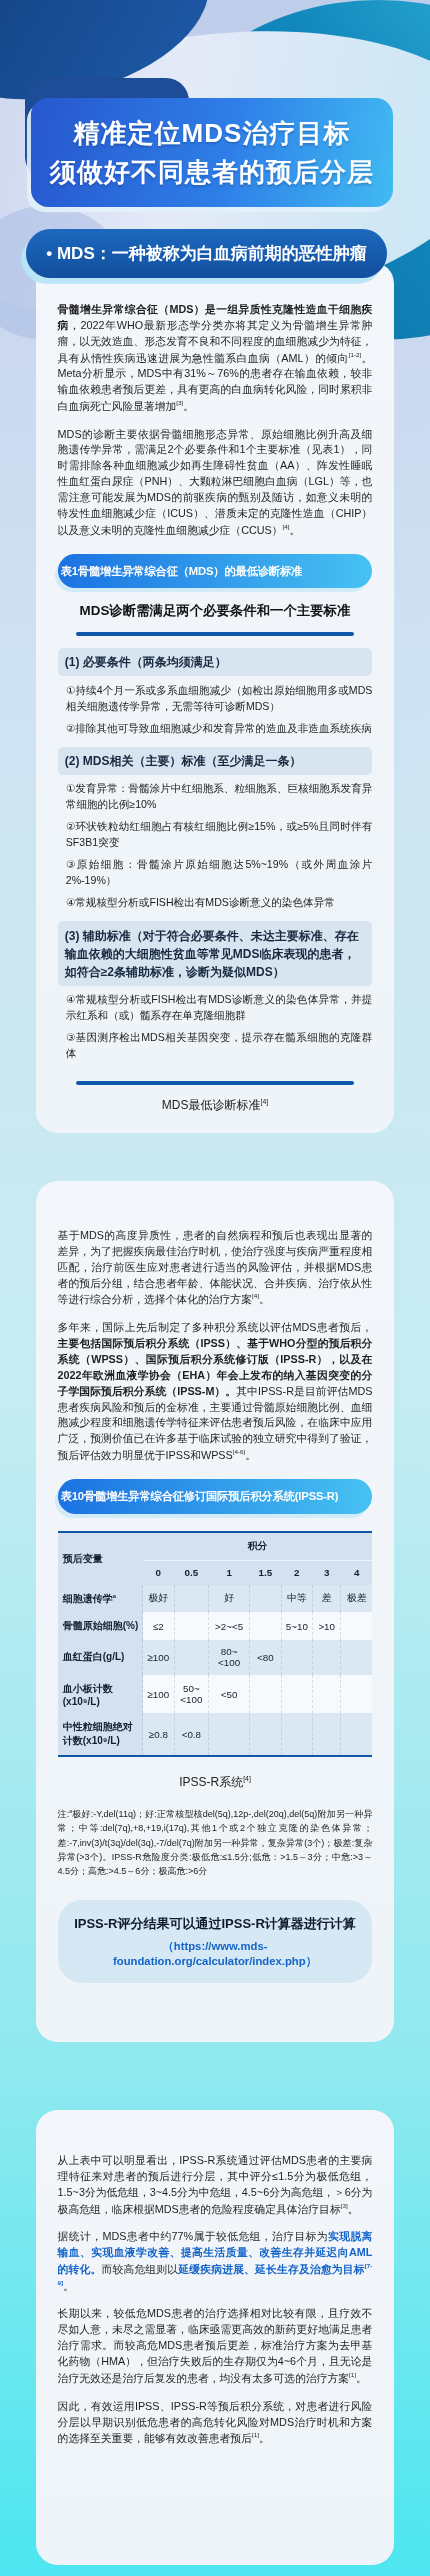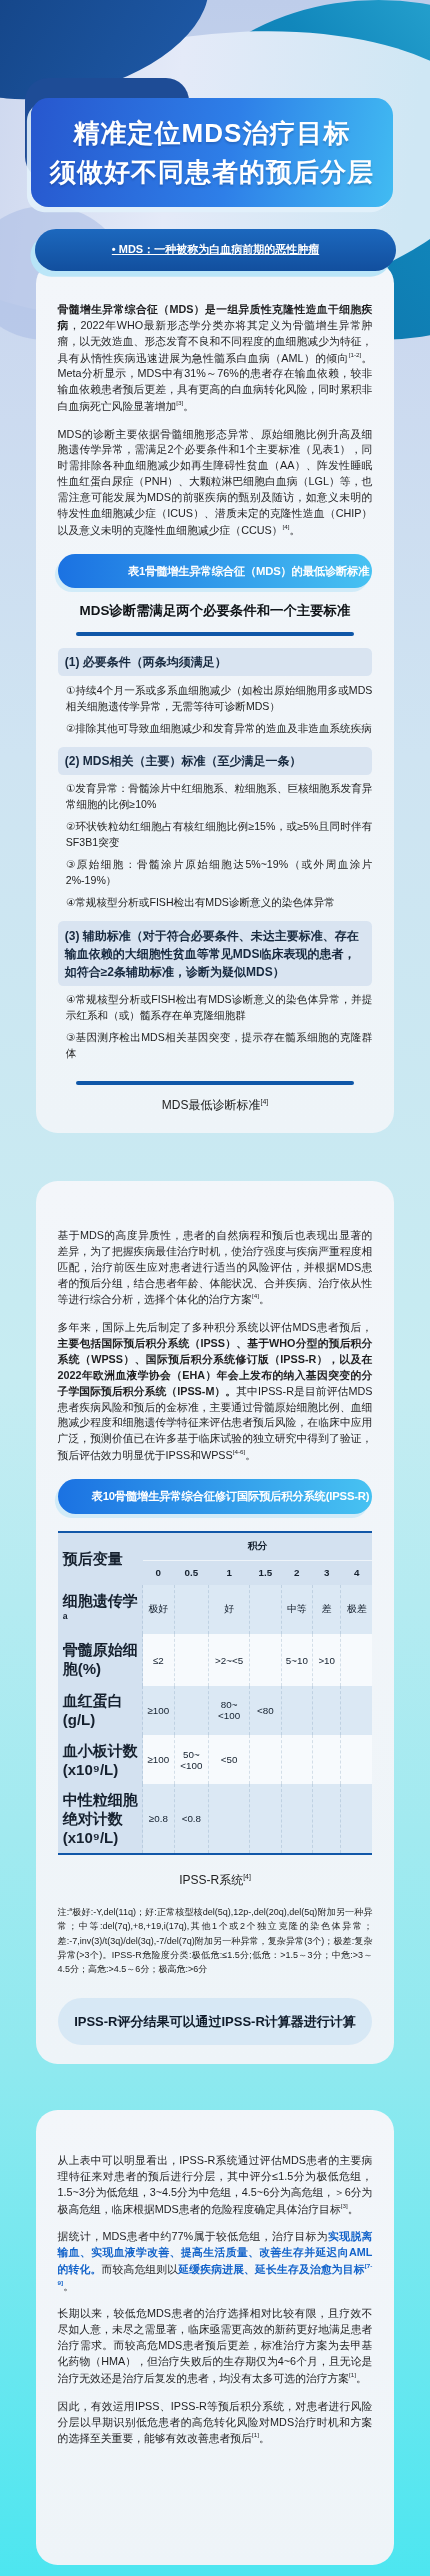--- a/index.html
+++ b/index.html
@@ -22,55 +22,55 @@
     background:#A9BCE4;opacity:.55;}
   .hero-shadow{position:absolute;z-index:1;left:25px;top:78px;width:164px;height:102px;
     border-radius:23px;background:#1E4C96;}
   .hero-card{position:absolute;z-index:2;left:31px;top:98px;width:362px;height:109px;
     border-radius:17.5px;display:flex;flex-direction:column;justify-content:center;align-items:center;
     background:linear-gradient(100deg,#2757CE 0%,#2E7FE8 55%,#41BBF2 100%);
     box-shadow:-4.1px 5.2px 0 rgba(226,241,251,0.9);}
   .hero-card .t{color:#fff;font-weight:bold;font-size:26px;line-height:1.5;letter-spacing:1px;
     text-shadow:0 1.5px 2.1px rgba(10,40,90,.25);white-space:nowrap;}
   
-  .sec-pill{position:absolute;left:35px;width:361px;padding:14px 6.2px;border-radius:33px;
+  .sec-pill{position:absolute;left:26px;width:361px;padding:14px 6.2px;border-radius:33px;
     background:linear-gradient(180deg,#1C68BE,#124F9E);
-    color:#fff;font-weight:bold;font-size:11px;text-align:center;line-height:1.25;
-    box-shadow:-4.6px 5.7px 0 rgba(183,229,248,0.95);white-space:nowrap;text-decoration:underline;}
+    color:#fff;font-weight:bold;font-size:17px;text-align:center;line-height:1.25;
+    box-shadow:-4.6px 5.7px 0 rgba(183,229,248,0.95);white-space:nowrap;}
   #pill1{top:229px;z-index:4;}
   #pill2{top:1148px;z-index:6;}
   #pill3{top:2077px;z-index:8;}
   
   .card{position:absolute;left:36px;width:358px;border-radius:21.6px;
     background:linear-gradient(180deg,#F3F6FA 0%,#EEF4F8 100%);overflow:hidden;}
   #card1{top:262px;min-height:841px;z-index:3;padding:40px 21.6px 18.5px;}
   #card2{top:1181px;min-height:861px;z-index:5;padding:47px 21.6px 18.5px;}
   #card3{top:2110px;min-height:455px;z-index:7;padding:43px 21.6px 18.5px;}
   .card p.body{margin:0 0 12.4px 0;font-size:10.8px;line-height:1.47;color:#1E1E20;text-align:justify;}
   .card p.body:last-child{margin-bottom:0;}
   .b{font-weight:bold;}
   .c-blue{color:#1464CA;font-weight:bold;}
   sup{font-size:.58em;}
   
-  .tpill{margin:15.5px auto 13.4px;width:100%;padding:9.8px 3.1px;border-radius:24px;text-align:right;
+  .tpill{margin:15.5px auto 13.4px;width:100%;padding:9.8px 3.1px;border-radius:24px;text-align:left;
     background:linear-gradient(90deg,#1B72E2,#47C2F2);color:#fff;font-weight:bold;font-size:11.3px;
     letter-spacing:-0.2px;box-shadow:-3.1px 4.1px 0 rgba(203,233,248,0.85);white-space:nowrap;}
   .subtitle{text-align:center;font-size:13.4px;font-weight:bold;color:#101418;margin:3.1px 0 10.3px;}
   .divider{height:3.6px;background:#0F57A8;border-radius:2.1px;margin:12.4px auto;width:88%;}
   .crit-head{background:#D9E4F1;border-radius:5.2px;padding:5.2px 7.2px;margin:10.3px 0 3.1px;
     font-weight:bold;font-size:12px;line-height:1.5;color:#17293F;}
   .crit-item{margin:6.2px 0 0 8.2px;font-size:10.6px;line-height:1.5;color:#222;text-align:justify;}
   .caption{text-align:center;font-size:12px;color:#222;margin:5.2px 0 0;}
   
   table.ipssr{width:100%;border-collapse:collapse;margin-top:17.5px;
     border-top:2.6px solid #1157A8;border-bottom:2.6px solid #1157A8;}
   table.ipssr th,table.ipssr td{font-size:9.8px;padding:6.7px 1.5px;text-align:center;color:#15202E;}
   table.ipssr th{font-weight:bold;}
   table.ipssr .hd{background:#D3E1F0;}
-  table.ipssr .lbl{background:#D3E1F0;text-align:left;padding-left:5.2px;font-size:15px;}
+  table.ipssr .lbl{background:#D3E1F0;text-align:left;padding-left:5.2px;font-size:10px;}
   table.ipssr tr.tint td{background:#DBE8F4;}
   table.ipssr tr.plain td{background:#F7FAFD;}
   table.ipssr td{border-left:0.5px dashed rgba(120,150,180,.28);}
   table.ipssr .score-span{border-bottom:1.5px solid #EDF3F9;}
   .footnote{margin:15.5px 0 0;font-size:9px;line-height:1.6;color:#222;text-align:justify;}
   .calcbox{margin-top:21.6px;background:#D7E8F5;border-radius:24px;padding:14.4px 12.4px;text-align:center;}
   .calcbox .l1{font-size:13px;font-weight:bold;color:#0F1B2A;}
   .calcbox .l2{font-size:11.3px;font-weight:bold;color:#1365C8;margin-top:6.2px;}
 </style>
 </head>
@@ -200,20 +200,21 @@
           <td></td>
         </tr>
       </tbody>
     </table>
 
     <div class="caption" style="margin-top:17.5px;"><span>IPSS-R系统</span><sup>[4]</sup></div>
     <p class="footnote"><span>注:</span><sup>a</sup><span>极好:-Y,del(11q)；好:正常核型核del(5q),12p-,del(20q),del(5q)附加另一种异常；中等:del(7q),+8,+19,i(17q),其他1个或2个独立克隆的染色体异常；差:-7,inv(3)/t(3q)/del(3q),-7/del(7q)附加另一种异常，复杂异常(3个)；极差:复杂异常(&gt;3个)。IPSS-R危险度分类:极低危:≤1.5分;低危：&gt;1.5～3分；中危:&gt;3～4.5分；高危:&gt;4.5～6分；极高危:&gt;6分</span></p>
 
     <div class="calcbox">
       <div class="l1">IPSS-R评分结果可以通过IPSS-R计算器进行计算</div>
+      <div class="l2">（https://www.mds-foundation.org/calculator/index.php）</div>
     </div>
   </div>
 
   <div class="card" id="card3">
     <p class="body"><span>从上表中可以明显看出，IPSS-R系统通过评估MDS患者的主要病理特征来对患者的预后进行分层，其中评分≤1.5分为极低危组，1.5~3分为低危组，3~4.5分为中危组，4.5~6分为高危组，＞6分为极高危组，临床根据MDS患者的危险程度确定具体治疗目标</span><sup>[3]</sup><span>。</span></p>
     <p class="body"><span>据统计，MDS患者中约77%属于较低危组，治疗目标为</span><span class="c-blue">实现脱离输血、实现血液学改善、提高生活质量、改善生存并延迟向AML的转化。</span><span>而较高危组则以</span><span class="c-blue">延缓疾病进展、延长生存及治愈为目标</span><sup class="c-blue">[7-9]</sup><span>。</span></p>
     <p class="body"><span>长期以来，较低危MDS患者的治疗选择相对比较有限，且疗效不尽如人意，未尽之需显著，临床亟需更高效的新药更好地满足患者治疗需求。而较高危MDS患者预后更差，标准治疗方案为去甲基化药物（HMA），但治疗失败后的生存期仅为4~6个月，且无论是治疗无效还是治疗后复发的患者，均没有太多可选的治疗方案</span><sup>[1]</sup><span>。</span></p>
     <p class="body"><span>因此，有效运用IPSS、IPSS-R等预后积分系统，对患者进行风险分层以早期识别低危患者的高危转化风险对MDS治疗时机和方案的选择至关重要，能够有效改善患者预后</span><sup>[1]</sup><span>。</span></p>
   </div>
 

